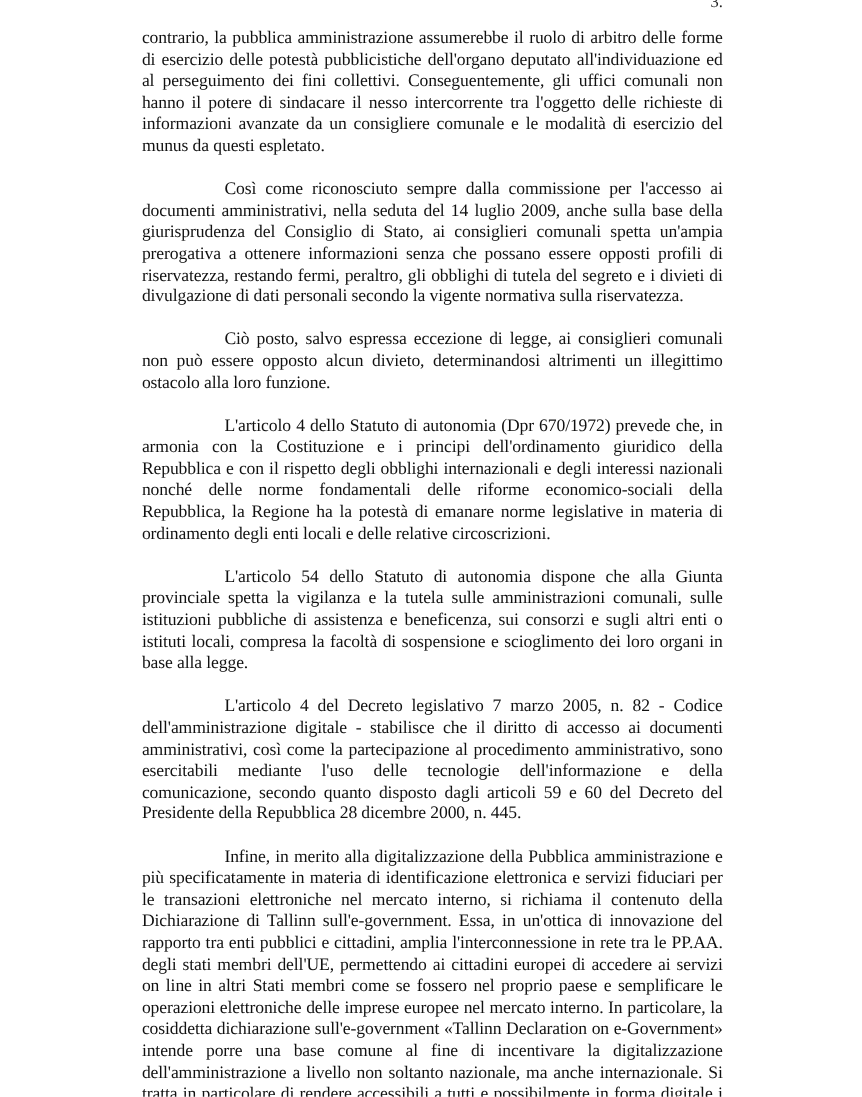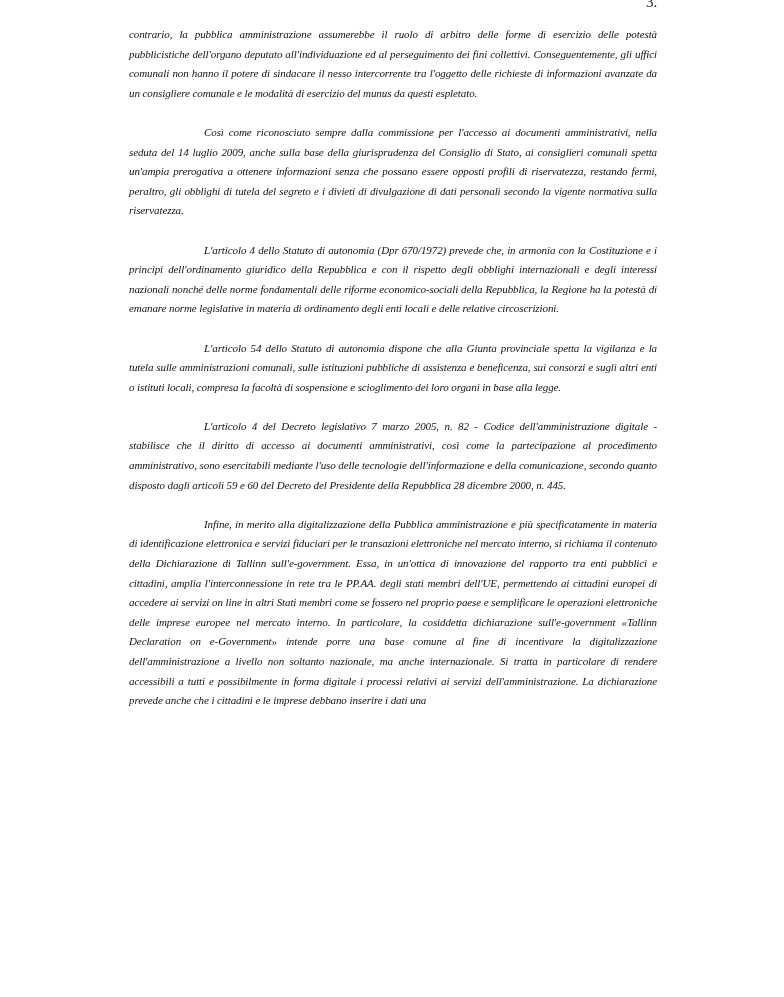--- a/index.html
+++ b/index.html
@@ -24,35 +24,35 @@
       color: #222;
     }
     .content {
       position: absolute;
       top: 25px;
       left: 129px;
       width: 528px;
     }
     .para {
       margin: 0 0 19.6px 0;
-      font-size: 11px;
+      font-size: 16px;
       line-height: 19.6px;
       text-align: justify;
       letter-spacing: -0.1px;
-      font-style: italic;
     }
     .para.indent {
       text-indent: 75px;
     }
   </style>
 </head>
 <body>
 
 <div class="page-number">3.</div>
 
 <div class="content">
   <p class="para">contrario, la pubblica amministrazione assumerebbe il ruolo di arbitro delle forme di esercizio delle potestà pubblicistiche dell'organo deputato all'individuazione ed al perseguimento dei fini collettivi. Conseguentemente, gli uffici comunali non hanno il potere di sindacare il nesso intercorrente tra l'oggetto delle richieste di informazioni avanzate da un consigliere comunale e le modalità di esercizio del munus da questi espletato.</p>
   <p class="para indent">Così come riconosciuto sempre dalla commissione per l'accesso ai documenti amministrativi, nella seduta del 14 luglio 2009, anche sulla base della giurisprudenza del Consiglio di Stato, ai consiglieri comunali spetta un'ampia prerogativa a ottenere informazioni senza che possano essere opposti profili di riservatezza, restando fermi, peraltro, gli obblighi di tutela del segreto e i divieti di divulgazione di dati personali secondo la vigente normativa sulla riservatezza.</p>
+  <p class="para indent">Ciò posto, salvo espressa eccezione di legge, ai consiglieri comunali non può essere opposto alcun divieto, determinandosi altrimenti un illegittimo ostacolo alla loro funzione.</p>
   <p class="para indent">L'articolo 4 dello Statuto di autonomia (Dpr 670/1972) prevede che, in armonia con la Costituzione e i principi dell'ordinamento giuridico della Repubblica e con il rispetto degli obblighi internazionali e degli interessi nazionali nonché delle norme fondamentali delle riforme economico-sociali della Repubblica, la Regione ha la potestà di emanare norme legislative in materia di ordinamento degli enti locali e delle relative circoscrizioni.</p>
   <p class="para indent">L'articolo 54 dello Statuto di autonomia dispone che alla Giunta provinciale spetta la vigilanza e la tutela sulle amministrazioni comunali, sulle istituzioni pubbliche di assistenza e beneficenza, sui consorzi e sugli altri enti o istituti locali, compresa la facoltà di sospensione e scioglimento dei loro organi in base alla legge.</p>
   <p class="para indent">L'articolo 4 del Decreto legislativo 7 marzo 2005, n. 82 - Codice dell'amministrazione digitale - stabilisce che il diritto di accesso ai documenti amministrativi, così come la partecipazione al procedimento amministrativo, sono esercitabili mediante l'uso delle tecnologie dell'informazione e della comunicazione, secondo quanto disposto dagli articoli 59 e 60 del Decreto del Presidente della Repubblica 28 dicembre 2000, n. 445.</p>
   <p class="para indent">Infine, in merito alla digitalizzazione della Pubblica amministrazione e più specificatamente in materia di identificazione elettronica e servizi fiduciari per le transazioni elettroniche nel mercato interno, si richiama il contenuto della Dichiarazione di Tallinn sull'e-government. Essa, in un'ottica di innovazione del rapporto tra enti pubblici e cittadini, amplia l'interconnessione in rete tra le PP.AA. degli stati membri dell'UE, permettendo ai cittadini europei di accedere ai servizi on line in altri Stati membri come se fossero nel proprio paese e semplificare le operazioni elettroniche delle imprese europee nel mercato interno. In particolare, la cosiddetta dichiarazione sull'e-government «Tallinn Declaration on e-Government» intende porre una base comune al fine di incentivare la digitalizzazione dell'amministrazione a livello non soltanto nazionale, ma anche internazionale. Si tratta in particolare di rendere accessibili a tutti e possibilmente in forma digitale i processi relativi ai servizi dell'amministrazione. La dichiarazione prevede anche che i cittadini e le imprese debbano inserire i dati una</p>
 </div>
 
 </body></html>

